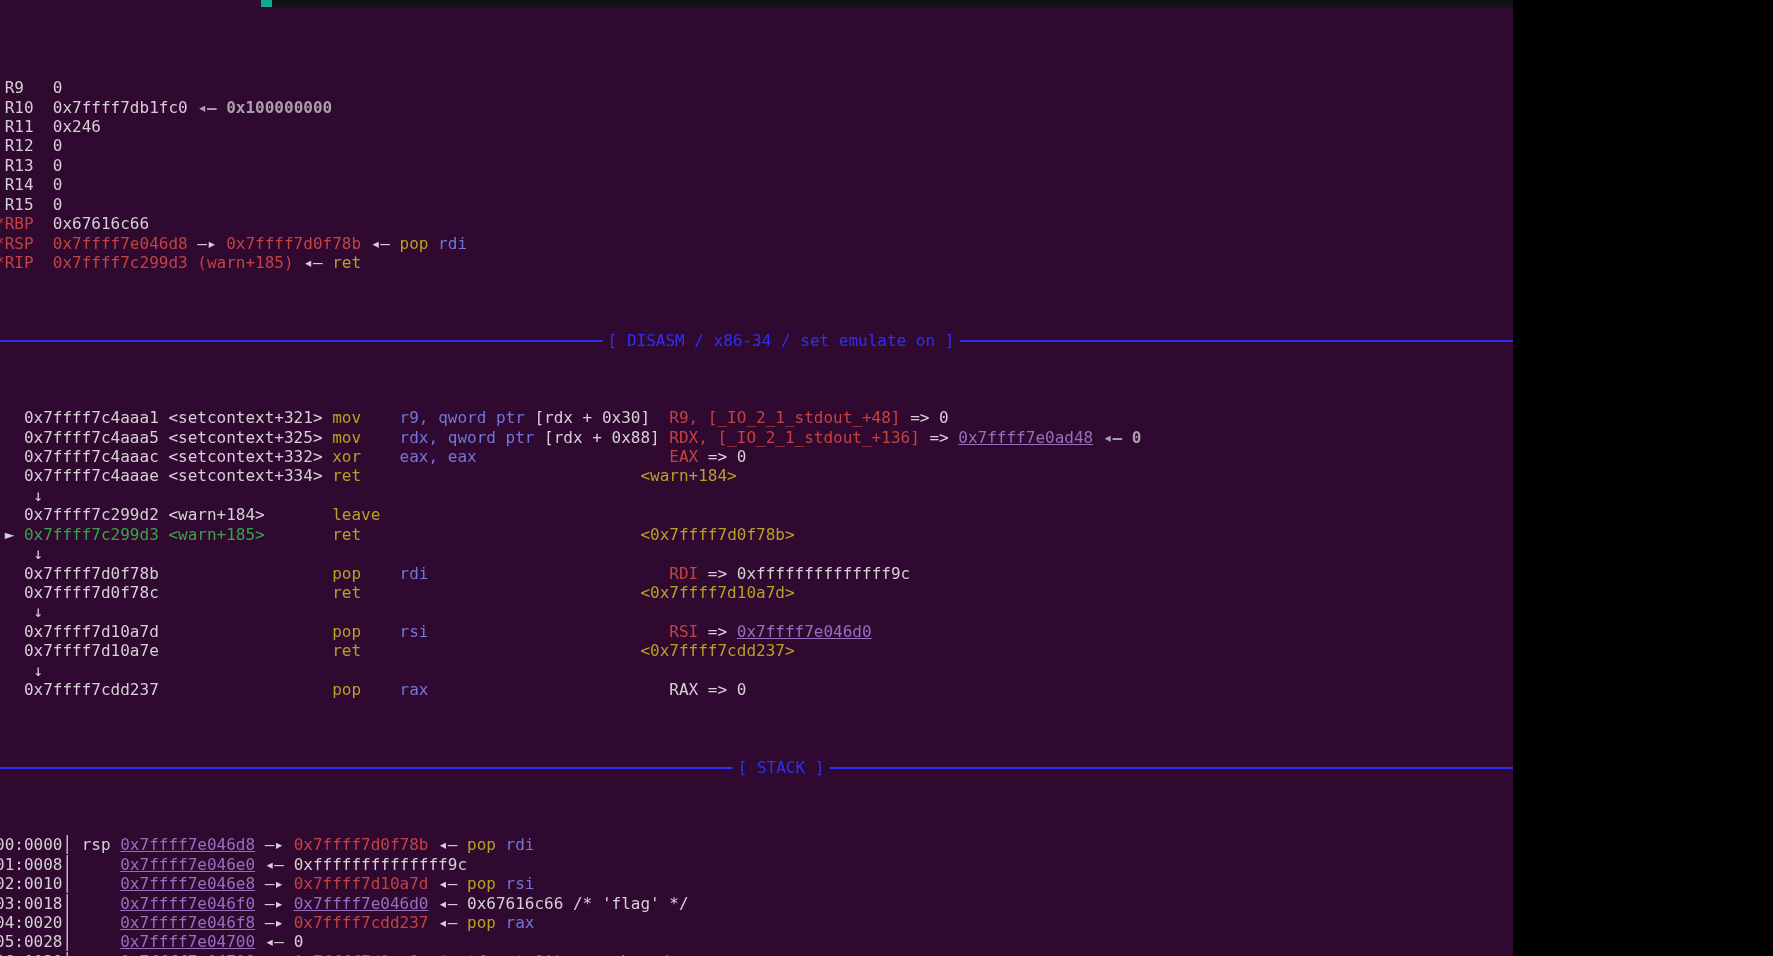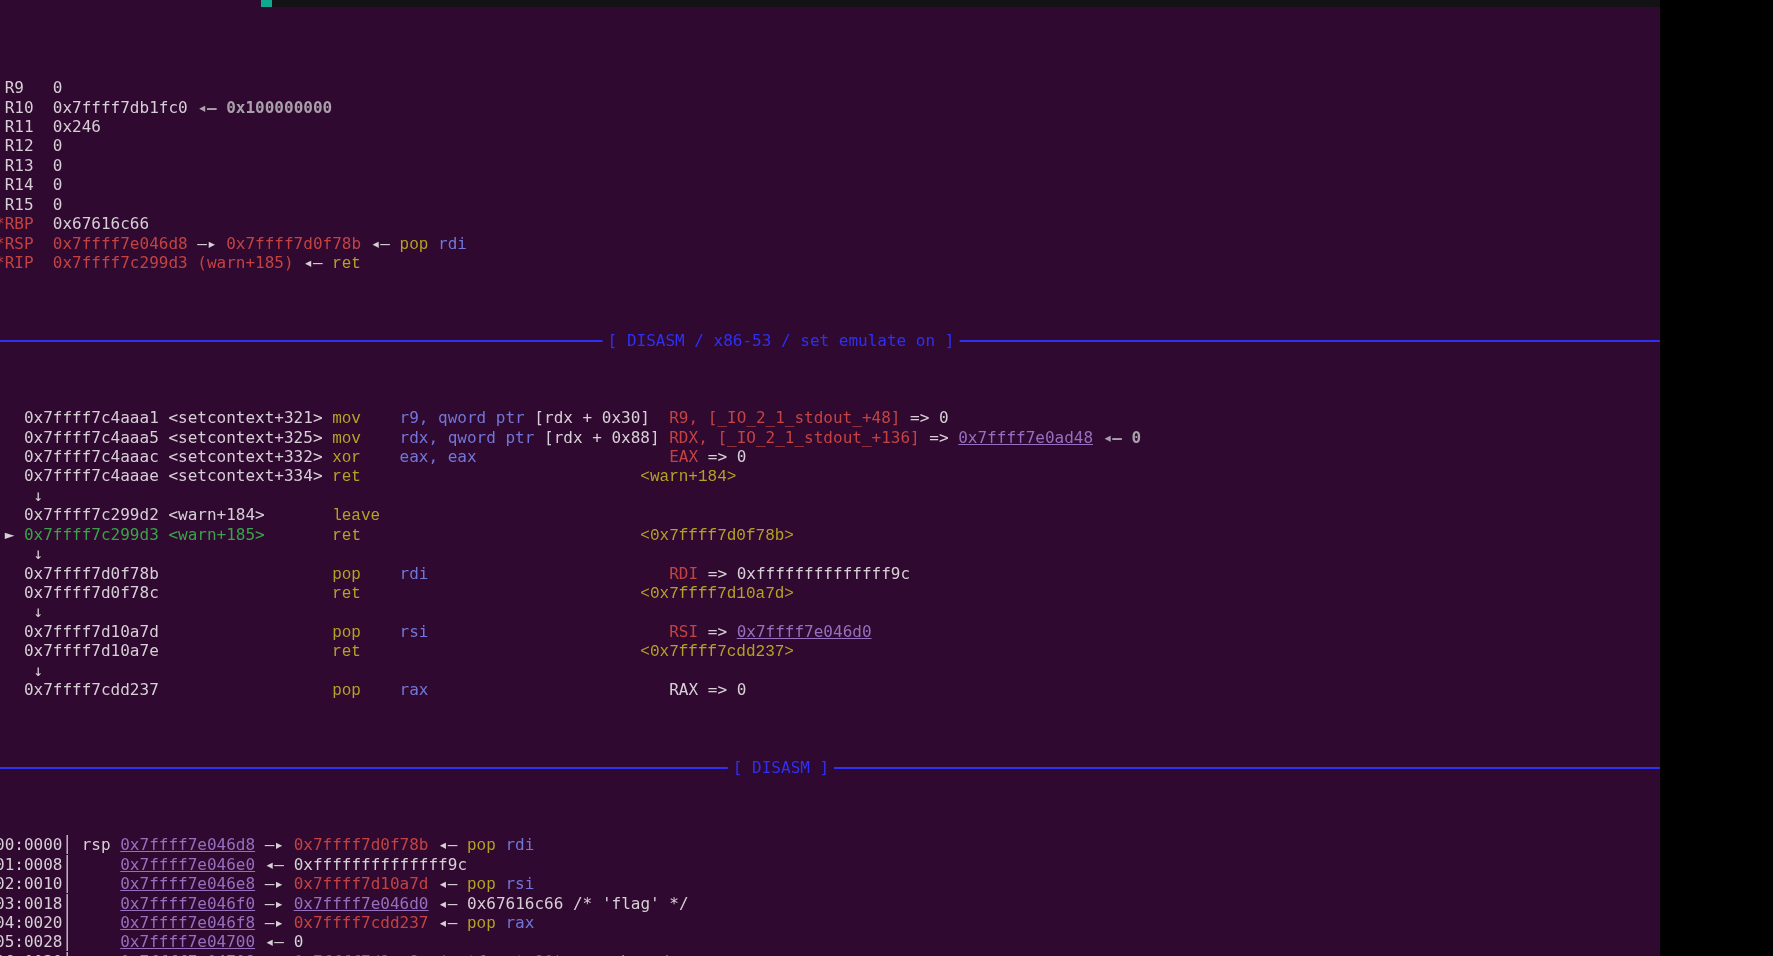--- a/index.html
+++ b/index.html
@@ -1,18 +1,18 @@
 <!DOCTYPE html>
 <html><head>
 <meta charset="utf-8">
 <style>
   html,body { margin:0; padding:0; background:#000; }
   .screen {
     position:relative;
-    width:1660px; height:956px;
+    width:1513px; height:956px;
     background:var(--bg,#2f092f);
     overflow:hidden;
     font-family:"DejaVu Sans Mono", monospace;
     font-size:16px;
     line-height:19.42px;
     color:var(--fg,#d6d0d6);
   }
   .tabstrip { position:absolute; top:0; left:261px; right:0; height:7px; background:var(--topbar,#131316); }
   .tabaccent { position:absolute; top:0; left:261px; width:11px; height:7px; background:var(--topbar_accent,#0ea98f); }
   .content { position:absolute; top:20px; left:-5px; right:0; white-space:pre; }
@@ -21,43 +21,43 @@
   .sep::before { content:""; position:absolute; left:0; right:0; top:9px; border-top:2px solid var(--rule,#2e31f2); }
   .sep-label {
     position:absolute; left:786px; top:0; transform:translateX(-50%);
     background:var(--bg,#2f092f); padding:0 5px;
     color:var(--rule,#2e31f2); white-space:pre;
   }
   .c-fg     { color:var(--fg,#d6d0d6); }
   .c-dim    { color:var(--dim,#a9a0ac);font-weight:bold; }
   .c-red    { color:var(--red,#c34343); }
   .c-purple { color:var(--purple,#9670be);text-decoration:underline; }
-  .c-yellow { color:var(--yellow,#b3a325);font-family:Liberation Mono, monospace; }
+  .c-yellow { color:var(--yellow,#b3a325); }
   .c-blue   { color:var(--blue,#7276d8); }
   .c-green  { color:var(--green,#3aa348);margin-top:48px; }
 </style>
 </head>
 <body>
 
 <div class="screen" style="--bg: #2f092f; --fg: #d6d0d6; --dim: #a9a0ac; --red: #c34343; --purple: #9670be; --yellow: #b3a325; --blue: #7276d8; --green: #3aa348; --teal: #12b39b; --rule: #2e31f2; --topbar: #131316; --topbar_accent: #0ea98f;">
   <div class="tabstrip"></div>
   <div class="tabaccent"></div>
 
   <div class="content">
 
     <div><div class="line"><span class="c-fg"> R9   0</span></div><div class="line"><span class="c-fg"> R10  0x7ffff7db1fc0 </span><span class="c-dim">◂— 0x100000000</span></div><div class="line"><span class="c-fg"> R11  0x246</span></div><div class="line"><span class="c-fg"> R12  0</span></div><div class="line"><span class="c-fg"> R13  0</span></div><div class="line"><span class="c-fg"> R14  0</span></div><div class="line"><span class="c-fg"> R15  0</span></div><div class="line"><span class="c-red">*RBP</span><span class="c-fg">  0x67616c66</span></div><div class="line"><span class="c-red">*RSP</span><span class="c-fg">  </span><span class="c-red">0x7ffff7e046d8</span><span class="c-fg"> —▸ </span><span class="c-red">0x7ffff7d0f78b</span><span class="c-fg"> ◂— </span><span class="c-yellow">pop</span><span class="c-blue"> rdi</span></div><div class="line"><span class="c-red">*RIP</span><span class="c-fg">  </span><span class="c-red">0x7ffff7c299d3 (warn+185)</span><span class="c-fg"> ◂— </span><span class="c-yellow">ret</span></div></div>
 
     <div class="line sep">
-      <span class="sep-label">[ DISASM / x86-53 / set emulate on ]</span>
+      <span class="sep-label">[ DISASM / x86-34 / set emulate on ]</span>
     </div>
 
     <div><div class="line"><span class="c-fg">   0x7ffff7c4aaa1 &lt;setcontext+321&gt; </span><span class="c-yellow">mov</span><span class="c-fg">    </span><span class="c-blue">r9, qword ptr </span><span class="c-fg">[rdx + 0x30]</span><span class="c-fg">  </span><span class="c-red">R9, [_IO_2_1_stdout_+48]</span><span class="c-fg"> =&gt; 0</span></div><div class="line"><span class="c-fg">   0x7ffff7c4aaa5 &lt;setcontext+325&gt; </span><span class="c-yellow">mov</span><span class="c-fg">    </span><span class="c-blue">rdx, qword ptr </span><span class="c-fg">[rdx + 0x88]</span><span class="c-fg"> </span><span class="c-red">RDX, [_IO_2_1_stdout_+136]</span><span class="c-fg"> =&gt; </span><span class="c-purple">0x7ffff7e0ad48</span><span class="c-dim"> ◂— 0</span></div><div class="line"><span class="c-fg">   0x7ffff7c4aaac &lt;setcontext+332&gt; </span><span class="c-yellow">xor</span><span class="c-fg">    </span><span class="c-blue">eax, eax</span><span class="c-fg">                    </span><span class="c-red">EAX</span><span class="c-fg"> =&gt; 0</span></div><div class="line"><span class="c-fg">   0x7ffff7c4aaae &lt;setcontext+334&gt; </span><span class="c-yellow">ret</span><span class="c-fg">                             </span><span class="c-yellow">&lt;warn+184&gt;</span></div><div class="line"><span class="c-fg">    ↓</span></div><div class="line"><span class="c-fg">   0x7ffff7c299d2 &lt;warn+184&gt;       </span><span class="c-yellow">leave</span></div><div class="line"><span class="c-fg"> ► </span><span class="c-green">0x7ffff7c299d3 &lt;warn+185&gt;</span><span class="c-fg">       </span><span class="c-yellow">ret</span><span class="c-fg">                             </span><span class="c-yellow">&lt;0x7ffff7d0f78b&gt;</span></div><div class="line"><span class="c-fg">    ↓</span></div><div class="line"><span class="c-fg">   0x7ffff7d0f78b                  </span><span class="c-yellow">pop</span><span class="c-fg">    </span><span class="c-blue">rdi</span><span class="c-fg">                         </span><span class="c-red">RDI</span><span class="c-fg"> =&gt; 0xffffffffffffff9c</span></div><div class="line"><span class="c-fg">   0x7ffff7d0f78c                  </span><span class="c-yellow">ret</span><span class="c-fg">                             </span><span class="c-yellow">&lt;0x7ffff7d10a7d&gt;</span></div><div class="line"><span class="c-fg">    ↓</span></div><div class="line"><span class="c-fg">   0x7ffff7d10a7d                  </span><span class="c-yellow">pop</span><span class="c-fg">    </span><span class="c-blue">rsi</span><span class="c-fg">                         </span><span class="c-red">RSI</span><span class="c-fg"> =&gt; </span><span class="c-purple">0x7ffff7e046d0</span></div><div class="line"><span class="c-fg">   0x7ffff7d10a7e                  </span><span class="c-yellow">ret</span><span class="c-fg">                             </span><span class="c-yellow">&lt;0x7ffff7cdd237&gt;</span></div><div class="line"><span class="c-fg">    ↓</span></div><div class="line"><span class="c-fg">   0x7ffff7cdd237                  </span><span class="c-yellow">pop</span><span class="c-fg">    </span><span class="c-blue">rax</span><span class="c-fg">                         </span><span class="c-fg">RAX =&gt; 0</span></div></div>
 
     <div class="line sep">
-      <span class="sep-label">[ DISASM ]</span>
+      <span class="sep-label">[ STACK ]</span>
     </div>
 
     <div><div class="line"><span class="c-fg">00:0000│ rsp </span><span class="c-purple">0x7ffff7e046d8</span><span class="c-fg"> —▸ </span><span class="c-red">0x7ffff7d0f78b</span><span class="c-fg"> ◂— </span><span class="c-yellow">pop</span><span class="c-blue"> rdi</span></div><div class="line"><span class="c-fg">01:0008│     </span><span class="c-purple">0x7ffff7e046e0</span><span class="c-fg"> ◂— 0xffffffffffffff9c</span></div><div class="line"><span class="c-fg">02:0010│     </span><span class="c-purple">0x7ffff7e046e8</span><span class="c-fg"> —▸ </span><span class="c-red">0x7ffff7d10a7d</span><span class="c-fg"> ◂— </span><span class="c-yellow">pop</span><span class="c-blue"> rsi</span></div><div class="line"><span class="c-fg">03:0018│     </span><span class="c-purple">0x7ffff7e046f0</span><span class="c-fg"> —▸ </span><span class="c-purple">0x7ffff7e046d0</span><span class="c-fg"> ◂— 0x67616c66 /* 'flag' */</span></div><div class="line"><span class="c-fg">04:0020│     </span><span class="c-purple">0x7ffff7e046f8</span><span class="c-fg"> —▸ </span><span class="c-red">0x7ffff7cdd237</span><span class="c-fg"> ◂— </span><span class="c-yellow">pop</span><span class="c-blue"> rax</span></div><div class="line"><span class="c-fg">05:0028│     </span><span class="c-purple">0x7ffff7e04700</span><span class="c-fg"> ◂— 0</span></div><div class="line"><span class="c-fg">06:0030│     </span><span class="c-purple">0x7ffff7e04708</span><span class="c-fg"> —▸ </span><span class="c-red">0x7ffff7d1ea8a (getfsent+90)</span><span class="c-fg"> ◂— </span><span class="c-yellow">xchg</span><span class="c-blue"> edx, eax</span></div></div>
 
     
 
     
 
     
 

